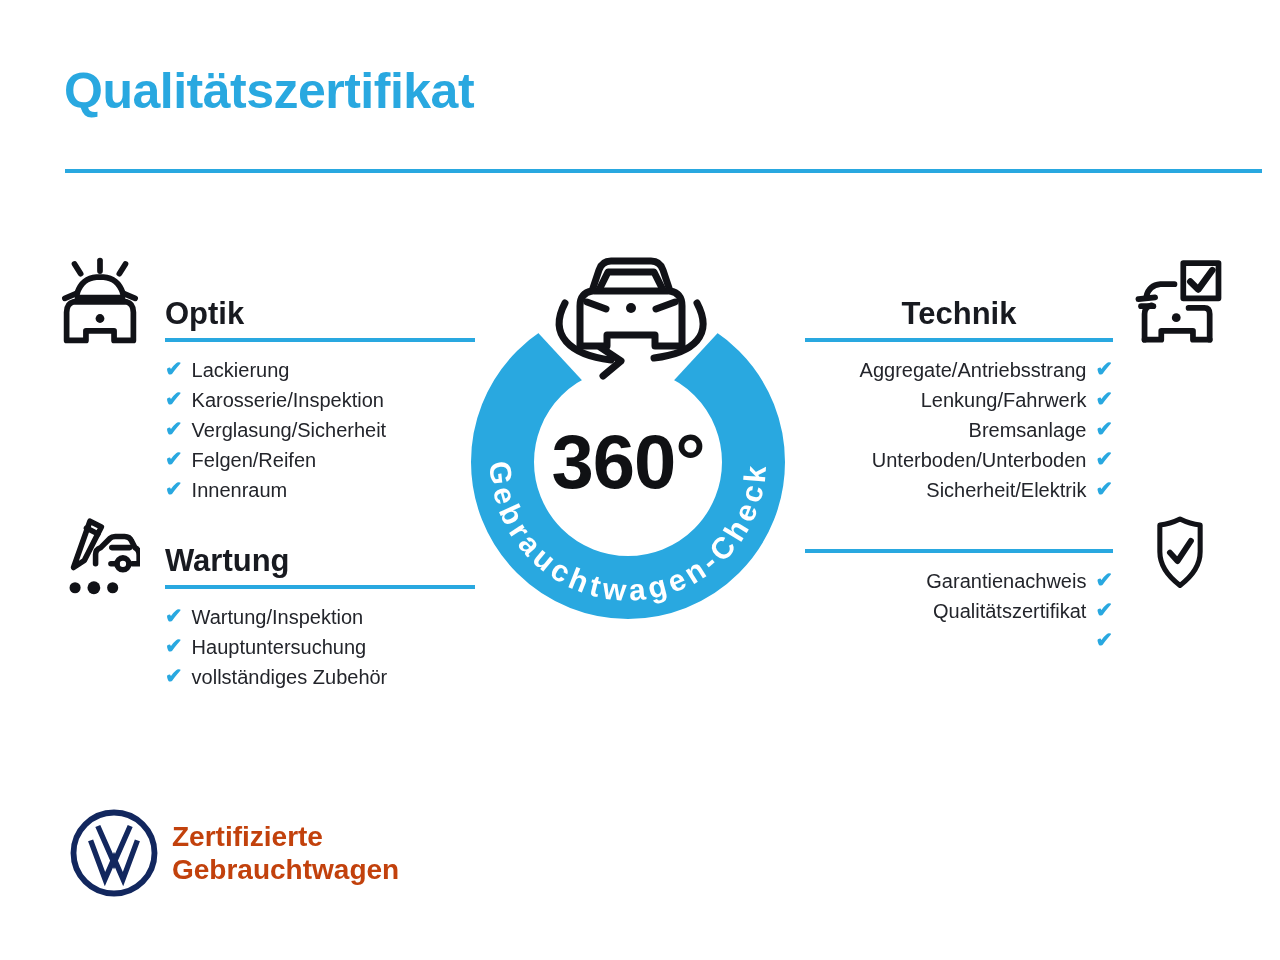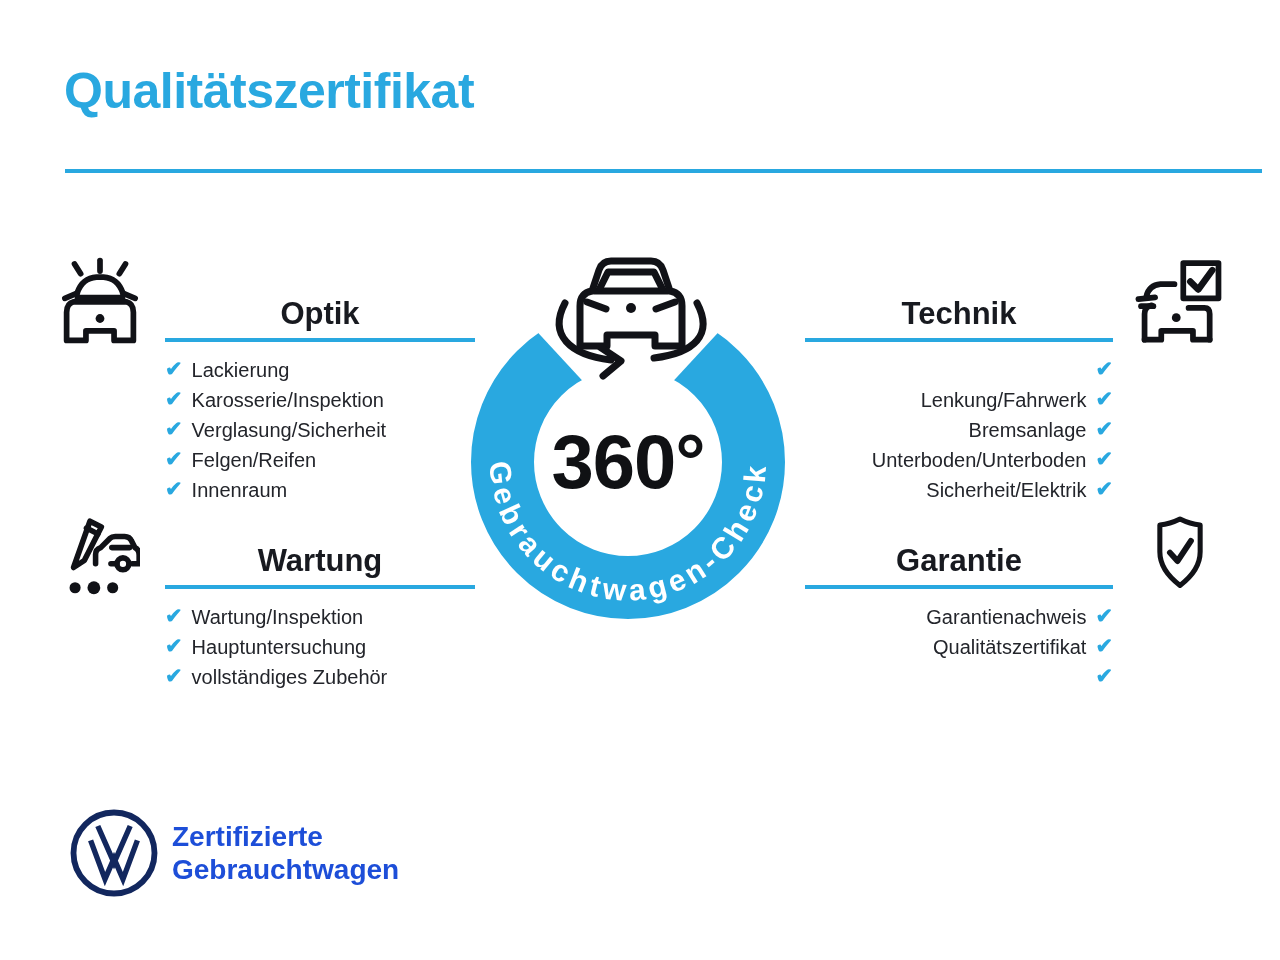--- a/index.html
+++ b/index.html
@@ -5,21 +5,21 @@
   html,body{margin:0;padding:0;background:#ffffff;}
   body{width:1280px;height:960px;position:relative;overflow:hidden;
        font-family:"Liberation Sans",sans-serif;-webkit-font-smoothing:antialiased;}
   .abs{position:absolute;}
 
   
   .page-title{left:64px;top:62px;font-size:50px;font-weight:700;color:#29a8e0;letter-spacing:-.5px;}
   .title-rule{left:65px;top:169px;width:1197px;height:4px;background:#29a8e0;}
 
   
-  .section{position:absolute;width:310px;text-align:center;}
+  .section{position:absolute;width:310px;}
   .section h2{margin:0;font-size:31px;line-height:36px;font-weight:700;color:#181a20;}
   .section .underline{height:4px;background:#29a8e0;margin-top:6px;}
   .section ul{list-style:none;margin:13px 0 0 0;padding:0;}
   .section li{display:flex;align-items:center;gap:9px;font-size:20px;line-height:30px;color:#23252b;font-weight:400;}
   .section.right{text-align:right;}
   .section.right h2{text-align:center;}
   .section.right li{justify-content:flex-end;}
   .check{color:#29a8e0;font-size:21px;font-weight:700;transform:translateY(-1px);}
 
   #sec-optik{left:165px;top:296px;}
@@ -35,21 +35,21 @@
   #icon-garantie{left:1146px;top:514px;}
 
   
   #badge{left:448px;top:245px;}
   #badge text{font-family:"Liberation Sans",sans-serif;}
   .ring-label{font-size:30px;font-weight:700;fill:#ffffff;letter-spacing:4.5px;}
   .degrees{font-size:76px;font-weight:700;fill:#101114;letter-spacing:-1px;}
 
   
   #vw-logo{left:69px;top:808px;}
-  .footer-text{left:172px;top:820px;font-size:28px;line-height:33px;font-weight:700;color:#1d4ed8;}
+  .footer-text{left:172px;top:820px;font-size:28px;line-height:33px;font-weight:700;color:#c2410c;}
 </style>
 </head>
 <body>
 
 <div class="abs page-title">Qualitätszertifikat</div>
 <div class="abs title-rule"></div>
 
 <div class="abs icon" id="icon-optik">
   <svg width="88" height="94" viewBox="0 0 100 107" fill="none" stroke="#111217" stroke-width="6.5" stroke-linecap="round" stroke-linejoin="round">
     <path d="M21 8 L28 19"></path>
@@ -135,20 +135,21 @@
     <circle cx="48" cy="70" r="5" fill="#111217" stroke="none"></circle>
     <rect x="56" y="8" width="40" height="40" fill="#ffffff"></rect>
     <path d="M64 29 L73 38 L89 16" stroke-width="7.5"></path>
   </svg>
 </div>
 <div class="section right" id="sec-technik">
   <h2>Technik</h2>
   <div class="underline"></div>
   <ul>
     <li>
+        <span>Aggregate/Antriebsstrang</span>
         <span class="check">✔</span>
       </li>
     <li>
         <span>Lenkung/Fahrwerk</span>
         <span class="check">✔</span>
       </li>
     <li>
         <span>Bremsanlage</span>
         <span class="check">✔</span>
       </li>
@@ -163,21 +164,20 @@
   </ul>
 </div>
 
 <div class="abs icon" id="icon-garantie">
   <svg width="68" height="84" viewBox="0 0 80 100" fill="none" stroke="#111217" stroke-width="6" stroke-linecap="round" stroke-linejoin="round">
     <path d="M40 6 Q52 12 64 13 V45 Q64 67 40 85 Q16 67 16 45 V13 Q28 12 40 6 Z"></path>
     <path d="M28 46 L37 56 L53 32" stroke-width="7"></path>
   </svg>
 </div>
 <div class="section right" id="sec-garantie">
-  <h2>Garantie</h2>
   <div class="underline"></div>
   <ul>
     <li>
         <span>Garantienachweis</span>
         <span class="check">✔</span>
       </li>
     <li>
         <span>Qualitätszertifikat</span>
         <span class="check">✔</span>
       </li>

